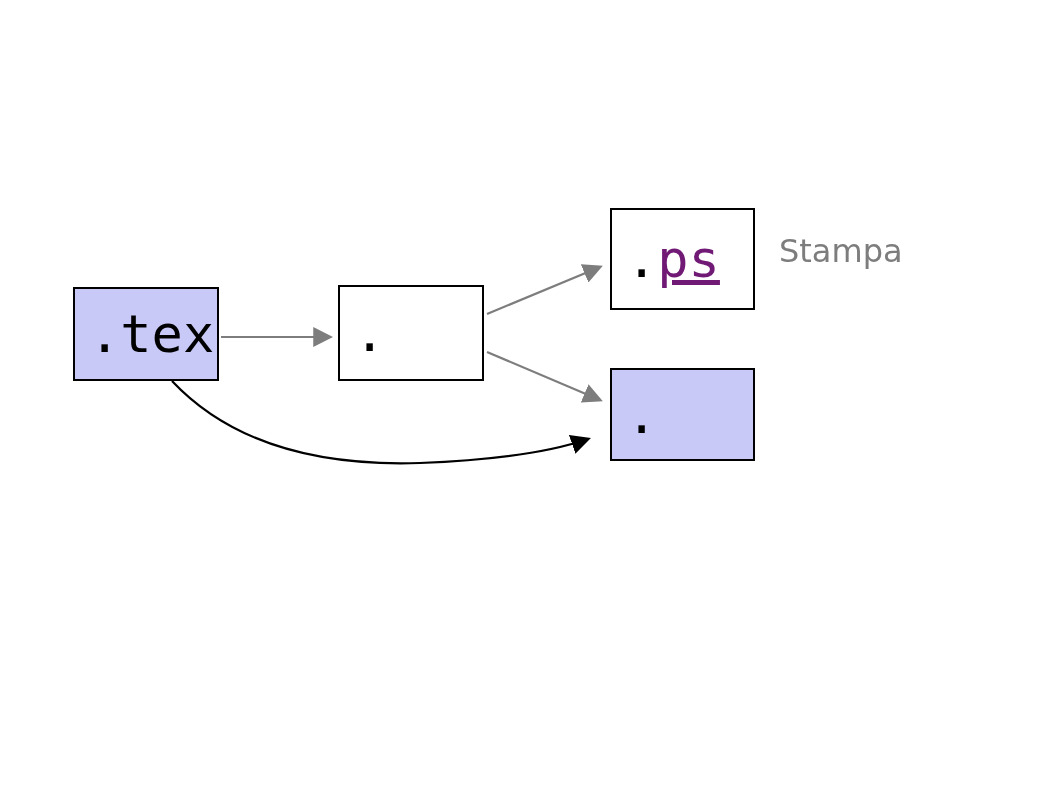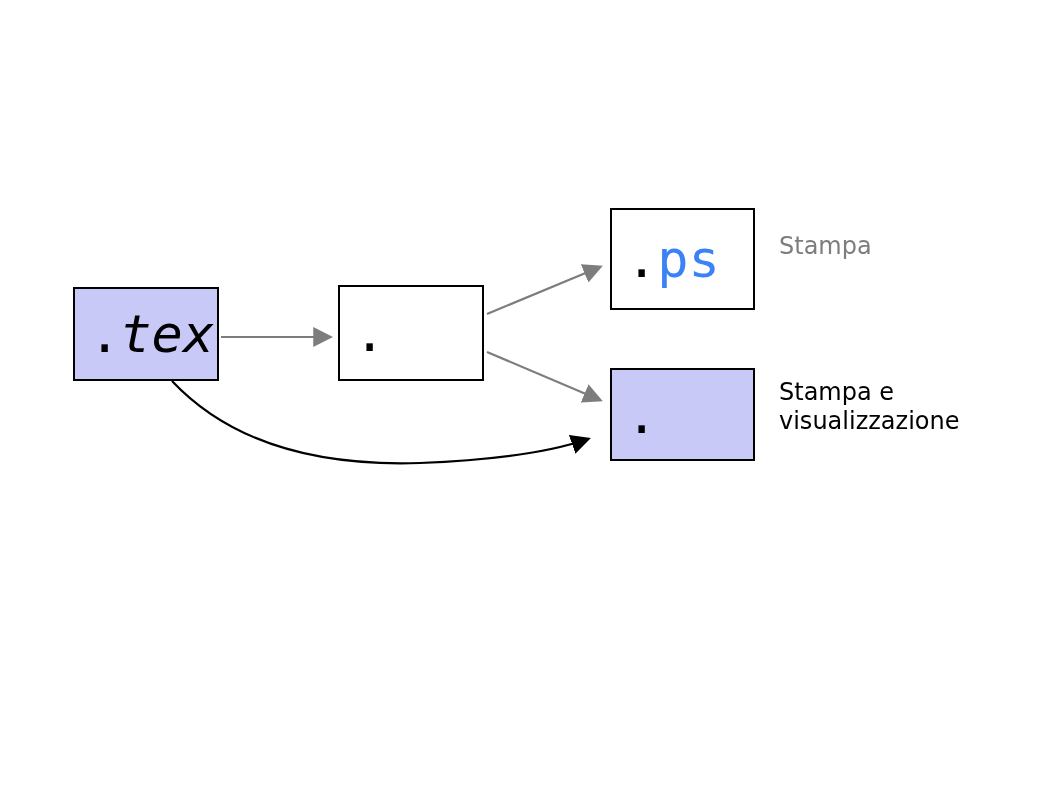--- a/index.html
+++ b/index.html
@@ -26,25 +26,25 @@
     font-size: 52px;
     line-height: 1;
     letter-spacing: 0px;
     white-space: pre;
     padding-left: 14px;
   }
   .node .dot {
     color: #000000;
   }
   .node .ext {
-    color: #3b82f6;
+    color: #701a75;
+    text-decoration: underline;
   }
   .node .ext-black {
     color: #000000;
-    font-style: italic;
   }
   #node-tex {
     left: 73px;
     top: 287px;
     width: 146px;
     height: 94px;
     background: #c9c9f7;
   }
   #node-dvi {
     left: 338px;
@@ -71,21 +71,21 @@
     position: absolute;
     left: 0;
     top: 0;
     width: 1058px;
     height: 794px;
     pointer-events: none;
   }
   .caption {
     position: absolute;
     font-family: "DejaVu Sans", sans-serif;
-    font-size: 24px;
+    font-size: 32px;
     line-height: 1.22;
     white-space: pre-line;
   }
   #caption-ps {
     left: 779px;
     top: 232px;
     color: #7d7d7d;
   }
   #caption-pdf {
     left: 779px;
@@ -128,16 +128,14 @@
   <div class="node" id="node-ps">
     <span class="dot">.</span><span class="ext">ps</span>
   </div>
 
   <div class="node" id="node-pdf">
     <span class="dot">.</span>
   </div>
 
   <div class="caption" id="caption-ps">Stampa</div>
 
-  <div class="caption" id="caption-pdf">Stampa e
-visualizzazione</div>
 
 </div>
 
 </body></html>

